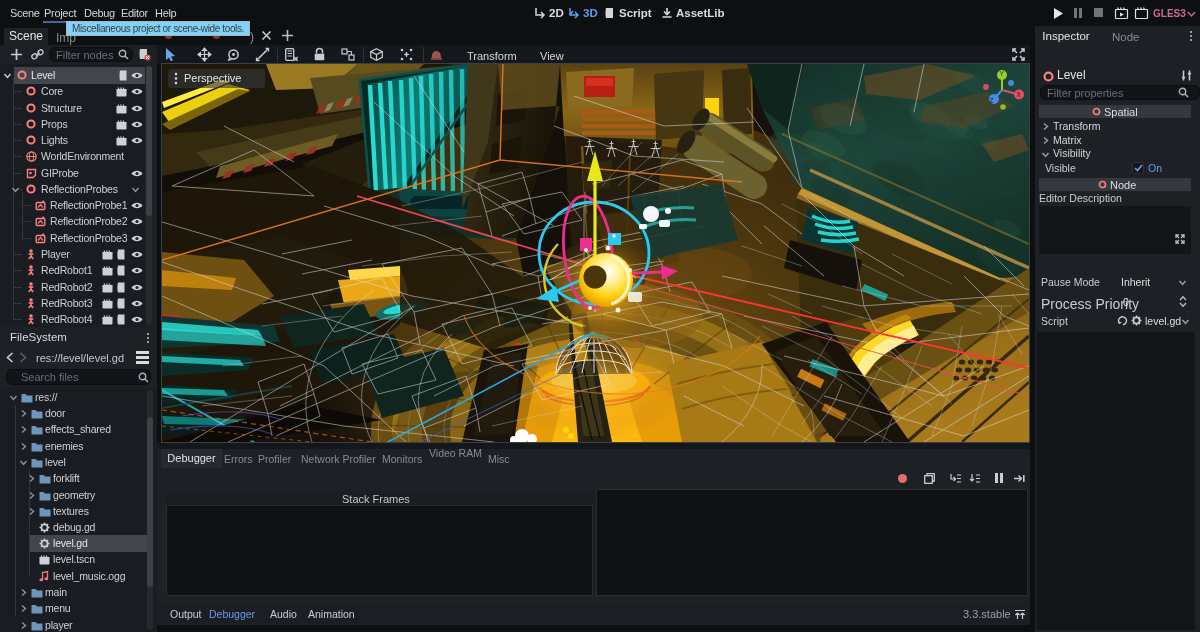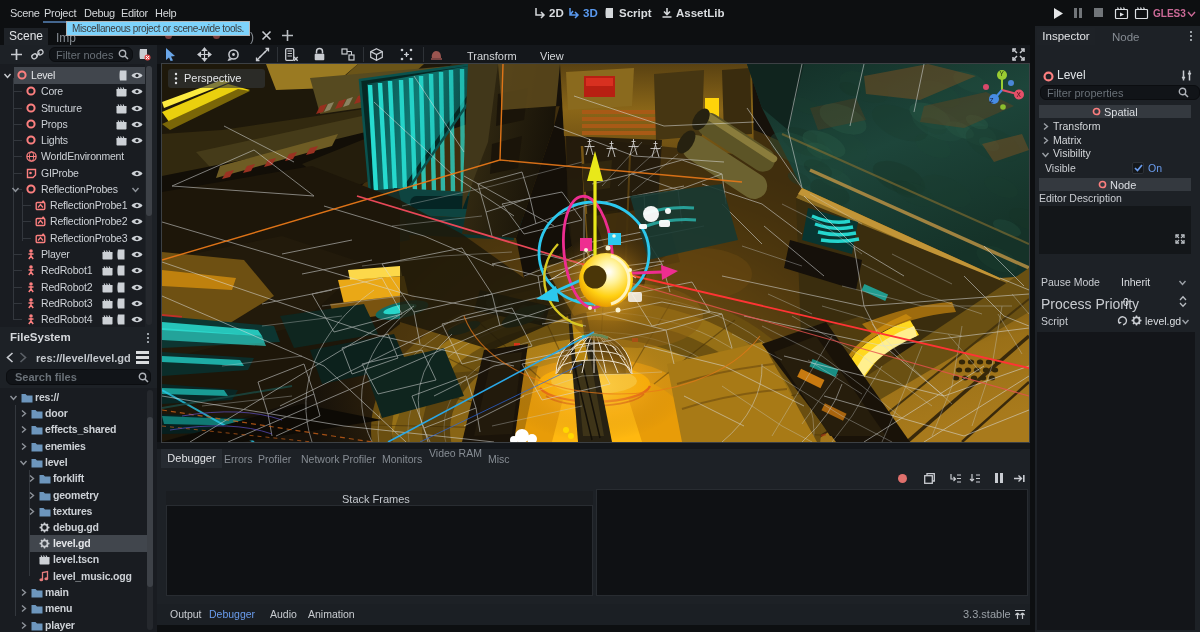--- a/index.html
+++ b/index.html
@@ -22,21 +22,21 @@
 #tooltip { position:absolute; left:66px; top:21px; width:184px; height:15px; background:#7dd3fc; border:1px solid #b4b4b4; color:#3d3d3d; font-size:10px; letter-spacing:-0.38px; line-height:13px; text-align:center; z-index:60; }
 
 
 #ltoolbar { position:absolute; left:0; top:45px; width:157px; height:19px; background:#1d2126; }
 #ctoolbar { position:absolute; left:157px; top:45px; width:873px; height:19px; background:#14171b; }
 #rtoolbar { position:absolute; left:1035px; top:45px; width:165px; height:19px; background:#1d2126; }
 
 
 #scenetree { position:absolute; left:0; top:64px; width:157px; height:263px; background:#1d2126; }
 #treebg { position:absolute; left:0px; top:0px; width:145px; height:263px; background:#191c21; }
-#fsys { position:absolute; left:0; top:327px; width:157px; height:305px; background:#1d2126;font-weight:bold; }
+#fsys { position:absolute; left:0; top:327px; width:157px; height:305px; background:#1d2126; }
 
 
 #inspector { position:absolute; left:1035px; top:26px; width:165px; height:606px; background:#1d2126; }
 
 
 #debugpanel { position:absolute; left:157px; top:442px; width:873px; height:186px; background:#1d2126; }
 
 
 #vp { position:absolute; left:162px; top:64px; width:867px; height:378px; background:#120d06; box-shadow:0 0 0 1px #3c4044; }
 
@@ -457,21 +457,21 @@
   <svg class="ic" style="left:6px;top:25px" width="8" height="11" viewBox="0 0 8 11">
       <path d="M6.5 1 L1.5 5.5 L6.5 10" stroke="#c9ccd1" stroke-width="1.6" fill="none"></path>
     </svg>
   <svg class="ic" style="left:19px;top:25px" width="8" height="11" viewBox="0 0 8 11">
       <path d="M1.5 1 L6.5 5.5 L1.5 10" stroke="#5c6167" stroke-width="1.6" fill="none"></path>
     </svg>
   <span class="txt" style="left:36px;top:25px;font-size:11px;color:#c3c7cc">res://level/level.gd</span>
   <div class="abs" style="left:136px;top:24px;width:13px;height:3px;background:#d9dcde"></div>
   <div class="abs" style="left:136px;top:29px;width:13px;height:3px;background:#d9dcde"></div>
   <div class="abs" style="left:136px;top:34px;width:13px;height:3px;background:#d9dcde"></div>
-  <div class="input" style="left:6px;top:42px;width:145px;height:16px;padding-left:8px;line-height:15px">Search files</div>
+  <div class="input" style="left:6px;top:42px;width:145px;height:16px;padding-left:14px;line-height:15px">Search files</div>
   <svg class="ic" style="left:138px;top:45px" width="11" height="11" viewBox="0 0 11 11">
       <circle cx="4.5" cy="4.5" r="3.2" fill="none" stroke="#aeb2b8" stroke-width="1.4"></circle>
       <path d="M7 7 L10 10" stroke="#aeb2b8" stroke-width="1.5"></path>
     </svg>
   <div class="abs" style="left:0px;top:61px;width:157px;height:244px;background:#191c21"></div>
   <div id="fsrows">
   <div class="abs" style="left:15px;top:78px;width:1px;height:211px;background:#33373d"></div>
   <div class="abs" style="left:29px;top:143px;width:1px;height:106px;background:#33373d"></div>
   <svg class="ic" style="left:9px;top:66px" width="9" height="9" viewBox="0 0 9 9">
         <path d="M1.5 3 L4.5 6.5 L7.5 3" stroke="#8e939a" stroke-width="1.4" fill="none"></path>

